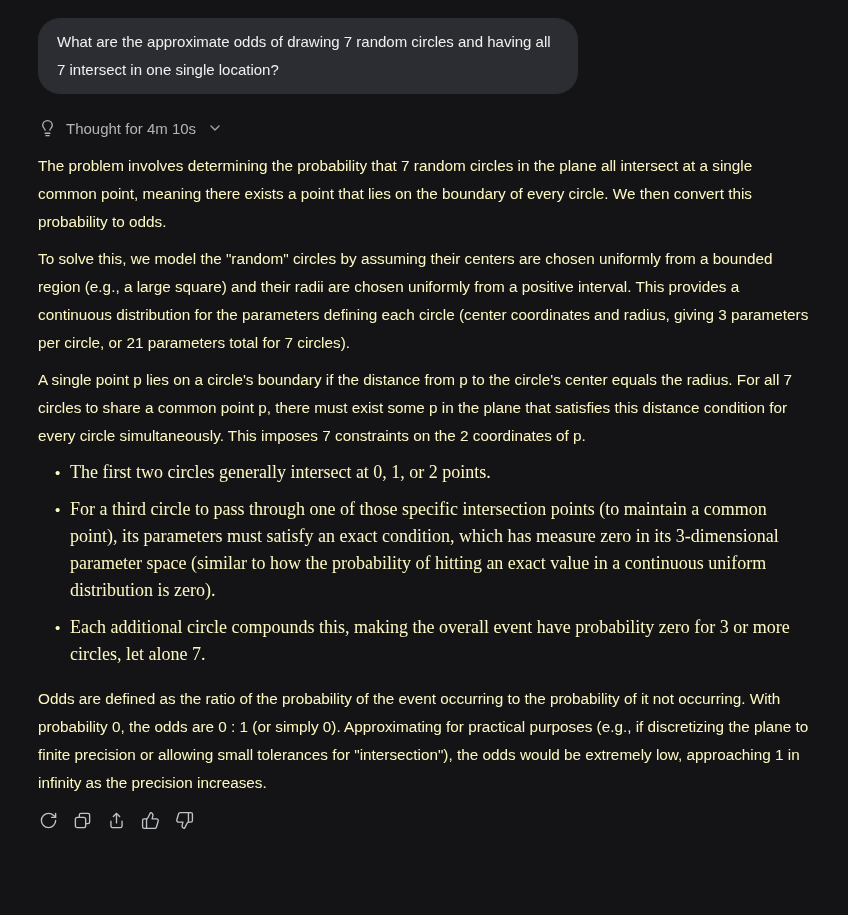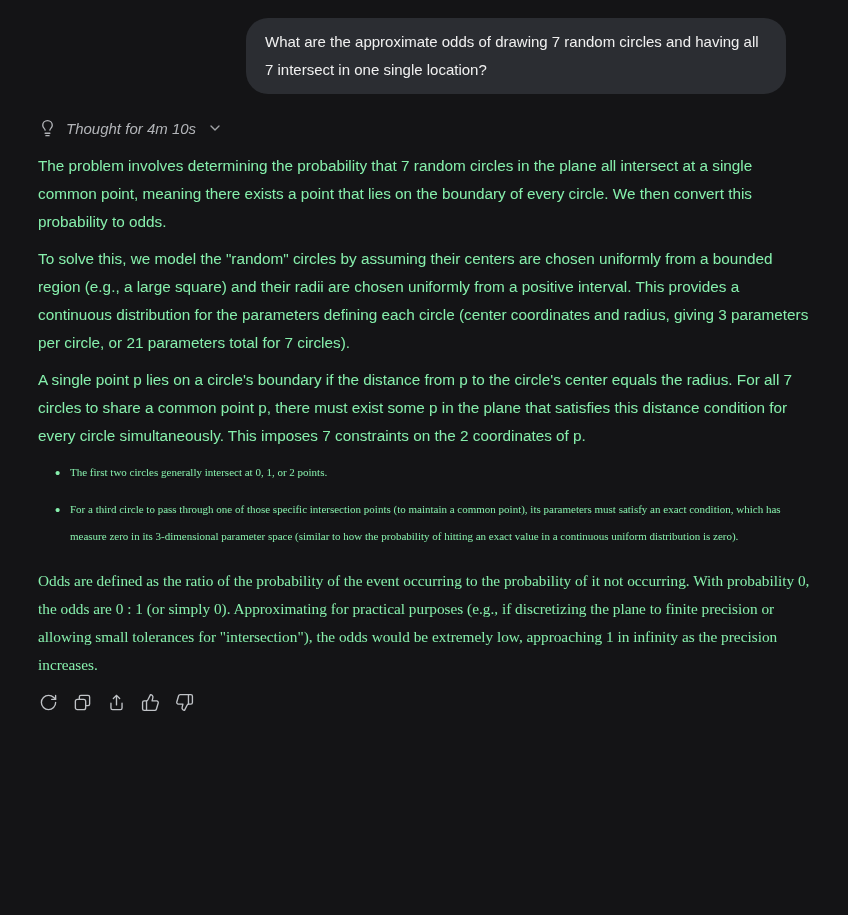--- a/index.html
+++ b/index.html
@@ -8,21 +8,21 @@
     background: #141416;
     font-family: "Liberation Sans", "DejaVu Sans", sans-serif;
     color: #e6e6e6;
     overflow: hidden;
   }
   .chat { width: 848px; height: 915px; padding-top: 18px; }
 
   
   .user-row {
     display: flex;
-    justify-content: flex-end;
+    justify-content: flex-start;
     padding: 0 62px 0 38px;
   }
   .user-bubble {
     background: #2b2d32;
     color: #f0f0f0;
     border-radius: 22px;
     padding: 10px 19px;
     font-size: 15px;
     line-height: 28px;
     max-width: 540px;
@@ -33,43 +33,42 @@
     display: flex;
     align-items: center;
     gap: 9px;
     padding: 0 38px;
     margin-top: 21px;
     height: 26px;
     color: #b2b4b8;
     font-size: 15px;
     cursor: pointer;
     width: fit-content;
-    font-style: italic;
   }
   .thought-row svg { display: block; }
   .thought-chevron { margin-left: 2px; opacity: .9; }
 
   
   .response {
     padding: 0 38px;
     margin-top: 11px;
     font-size: 15.3px;
     line-height: 28px;
-    color: #86efac;
+    color: #fef9c3;
   }
   .response p { margin: 0 0 9px 0; }
-  .response p:last-child { margin-bottom: 0; font-family: Liberation Serif, serif; }
+  .response p:last-child { margin-bottom: 0; }
 
   ul.points {
     list-style: none;
     margin: 4px 0 17px 0;
   }
   ul.points li {
     font-family: "Liberation Serif", "DejaVu Serif", serif;
-    font-size: 11px;
+    font-size: 18px;
     line-height: 27px;
     position: relative;
     padding-left: 32px;
     margin-bottom: 10px;
   }
   ul.points li:last-child { margin-bottom: 0; }
   ul.points li::before {
     content: "\2022";
     position: absolute;
     left: 17px;
@@ -127,20 +126,21 @@
   </div>
 
   <div class="response">
     <p>The problem involves determining the probability that 7 random circles in the plane all intersect at a single common point, meaning there exists a point that lies on the boundary of every circle. We then convert this probability to odds.</p>
     <p>To solve this, we model the "random" circles by assuming their centers are chosen uniformly from a bounded region (e.g., a large square) and their radii are chosen uniformly from a positive interval. This provides a continuous distribution for the parameters defining each circle (center coordinates and radius, giving 3 parameters per circle, or 21 parameters total for 7 circles).</p>
     <p>A single point p lies on a circle's boundary if the distance from p to the circle's center equals the radius. For all 7 circles to share a common point p, there must exist some p in the plane that satisfies this distance condition for every circle simultaneously. This imposes 7 constraints on the 2 coordinates of p.</p>
 
     <ul class="points">
       <li>The first two circles generally intersect at 0, 1, or 2 points.</li>
       <li>For a third circle to pass through one of those specific intersection points (to maintain a common point), its parameters must satisfy an exact condition, which has measure zero in its 3-dimensional parameter space (similar to how the probability of hitting an exact value in a continuous uniform distribution is zero).</li>
+      <li>Each additional circle compounds this, making the overall event have probability zero for 3 or more circles, let alone 7.</li>
     </ul>
 
     <p>Odds are defined as the ratio of the probability of the event occurring to the probability of it not occurring. With probability 0, the odds are 0 : 1 (or simply 0). Approximating for practical purposes (e.g., if discretizing the plane to finite precision or allowing small tolerances for "intersection"), the odds would be extremely low, approaching 1 in infinity as the precision increases.</p>
   </div>
 
   <div class="actions">
     <button class="action-btn" title="">
       <span>
         <svg width="19" height="19" viewBox="0 0 24 24" fill="none" stroke="currentColor" stroke-width="1.7" stroke-linecap="round" stroke-linejoin="round">
           <path d="M21 12a9 9 0 1 1-9-9c2.52 0 4.93 1 6.74 2.74L21 8"></path>

